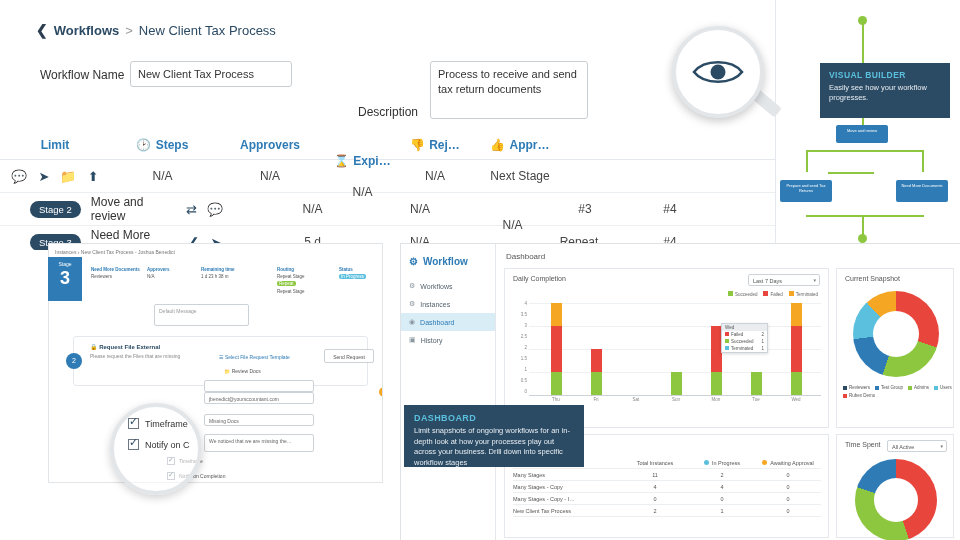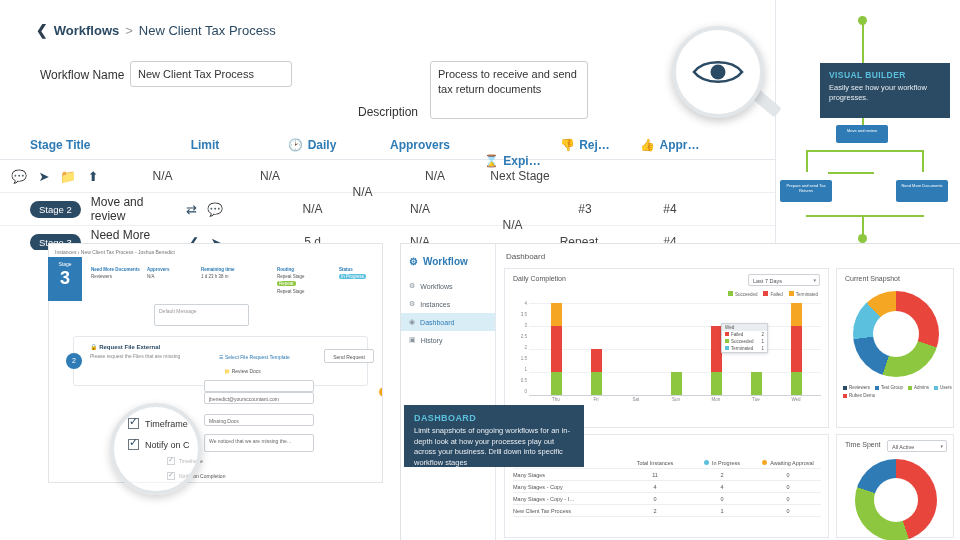--- a/index.html
+++ b/index.html
@@ -249,23 +249,22 @@
   </div>
 
   <div class="field-label" id="wf-name-label">Workflow Name</div>
   <input id="wf-name-input" value="New Client Tax Process" style="">
 
   <div class="field-label" id="desc-label">Description</div>
   <textarea id="desc-input" style="">Process to receive and send tax return documents</textarea>
 
   <div id="stage-table">
     <div class="thead">
-      <div class="c-stage">Stage Title</div>
       <div class="c-steps">Limit</div>
-      <div class="c-limit"><span class="hdr-ico">🕑</span><span>Daily</span></div>
+      <div class="c-limit"><span class="hdr-ico">🕑</span><span>Steps</span></div>
       <div class="c-appr">Approvers</div>
       <div class="c-expi"><span class="hdr-ico">⌛</span><span>Expi…</span></div>
       <div class="c-rej"><span class="hdr-ico">👎</span><span>Rej…</span></div>
       <div class="c-apprv"><span class="hdr-ico">👍</span><span>Appr…</span></div>
     </div>
 
     <div class="trow">
       <div class="c-steps steps-cell">
         <span>💬</span>
         <span>➤</span>

